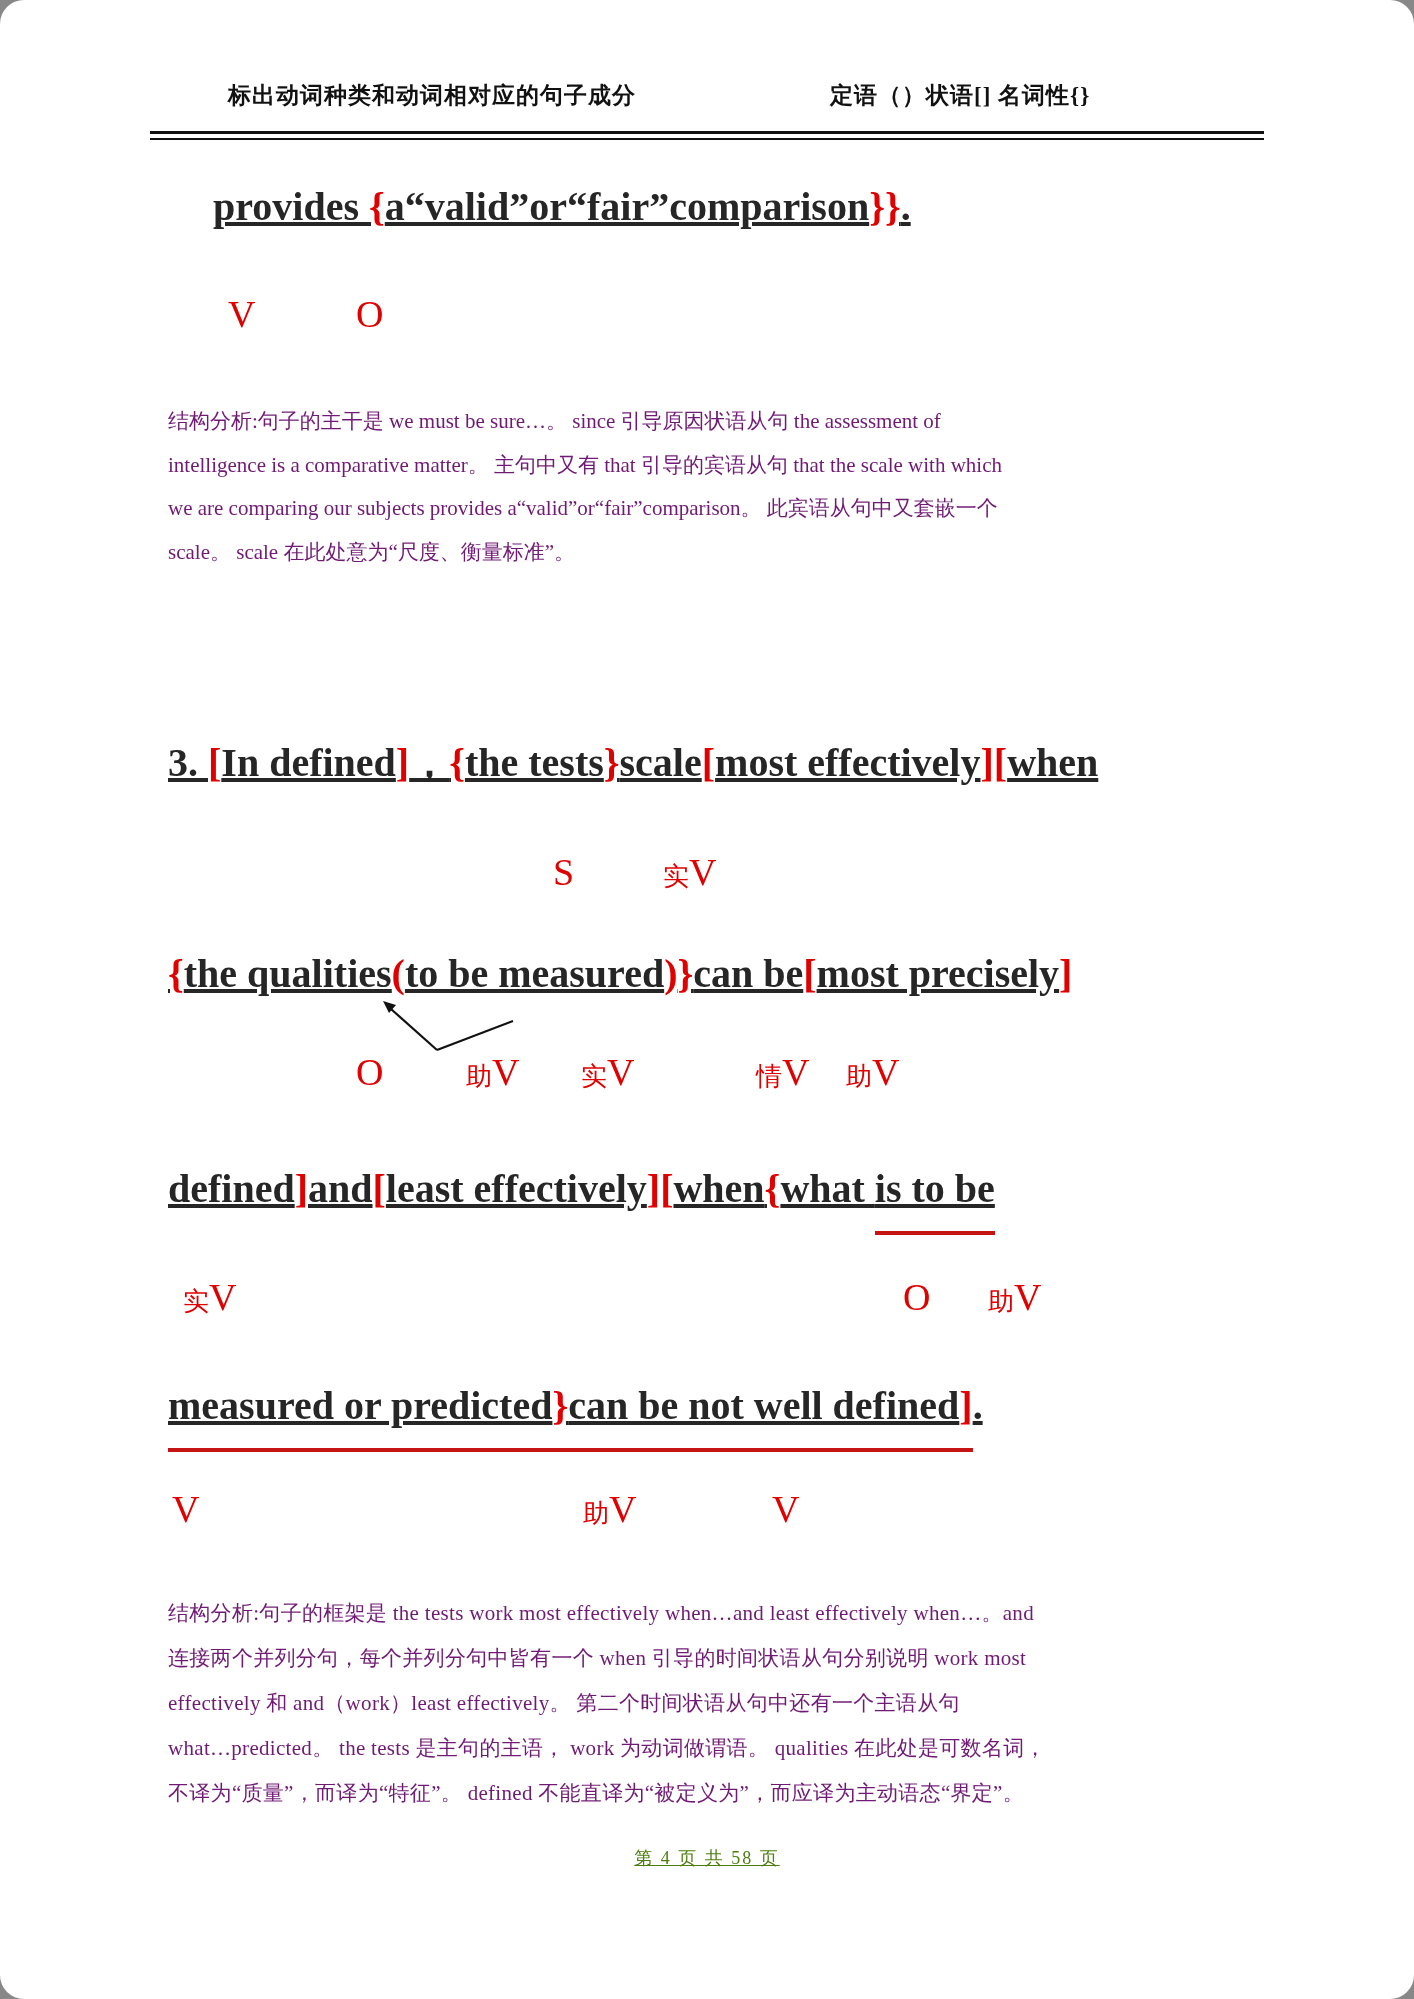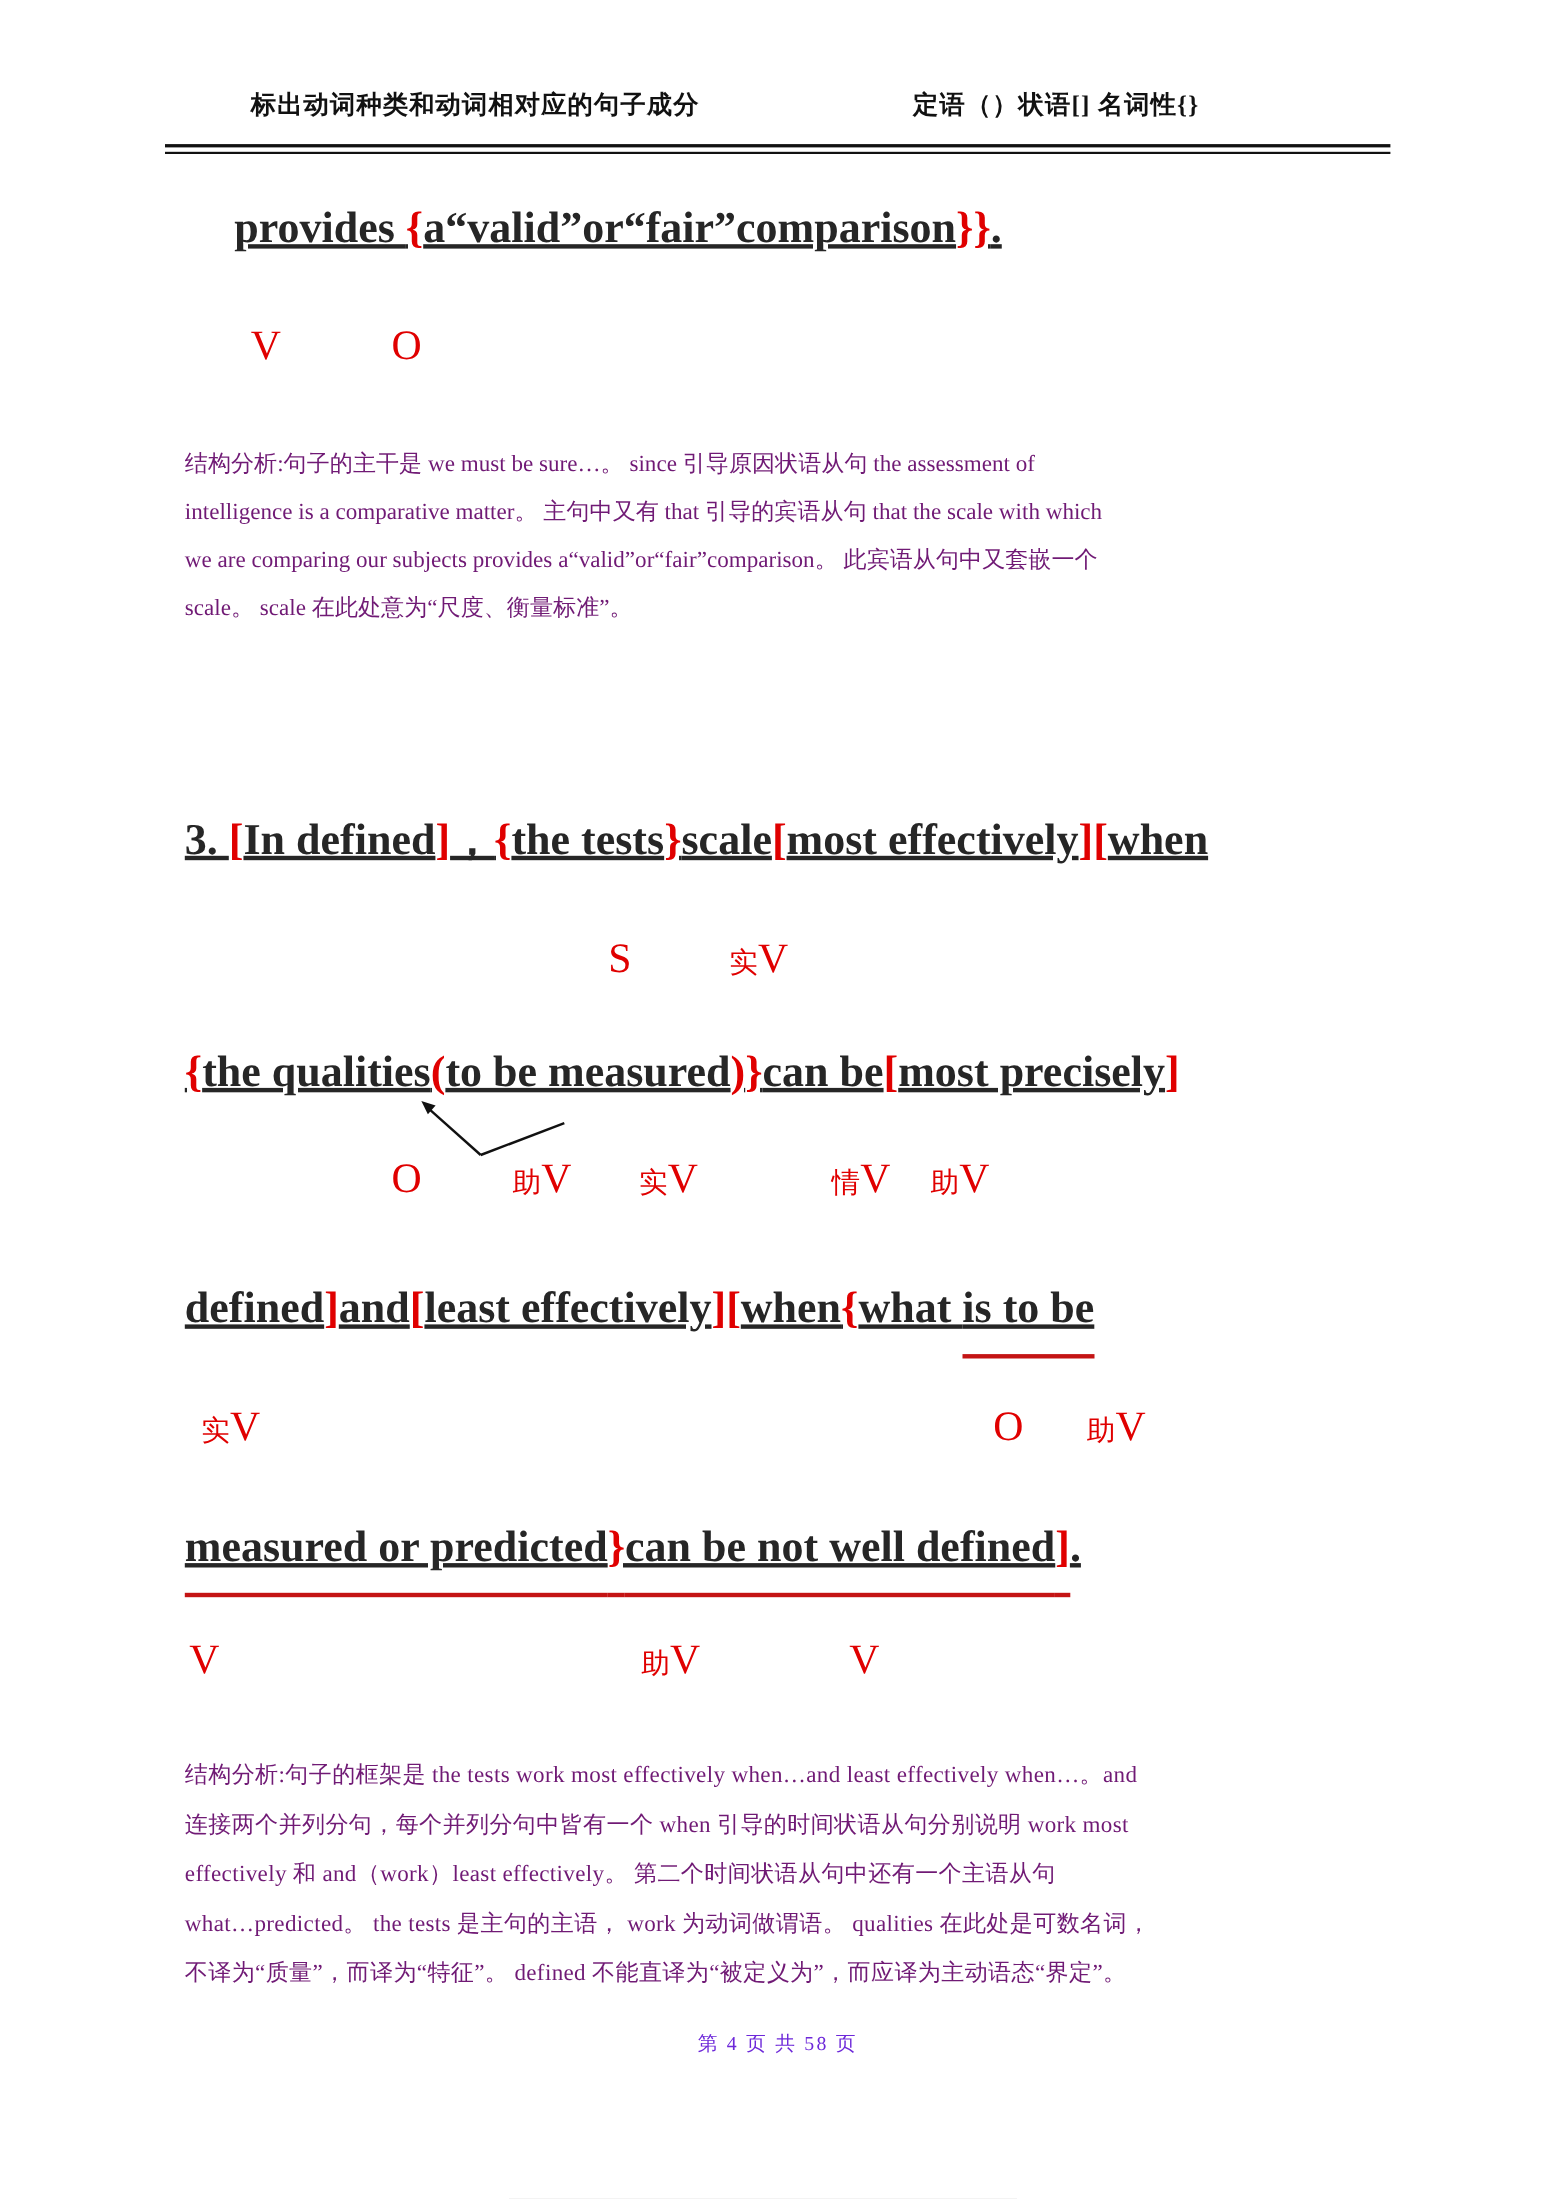--- a/index.html
+++ b/index.html
@@ -4,20 +4,21 @@
 <style>
   html,body{margin:0;padding:0;background:#888;}
   .page{
     position:relative;
     width:1414px;height:1999px;
     background:#ffffff;
     margin:0 auto;
     font-family:"Liberation Serif","DejaVu Serif",serif;
     color:#1f1f1f;
     overflow:hidden;
+    border-radius:24px;
   }
   .hdr{
     position:absolute;top:80px;
     font-size:23px;font-weight:bold;color:#111;
     white-space:nowrap;letter-spacing:1px;
   }
   .hdr-rule{
     position:absolute;top:131px;left:150px;width:1114px;height:4px;
     border-top:3.5px solid #111;border-bottom:2px solid #111;
   }
@@ -38,21 +39,21 @@
   .para{
     position:absolute;left:168px;
     font-size:21px;color:#701a75;white-space:nowrap;
   }
   .para .pl{display:block;}
   .para1 .pl{height:43.5px;line-height:43.5px;}
   .para2 .pl{height:45px;line-height:45px;letter-spacing:0.3px;}
   .arrows{position:absolute;left:355px;top:992px;}
   .footer{
     position:absolute;top:1846px;left:0;width:100%;
-    text-align:center;font-size:18px;color:#6d28d9;letter-spacing:2px;
+    text-align:center;font-size:18px;color:#4d7c0f;letter-spacing:2px;text-decoration:underline;
   }
 </style>
 </head>
 <body>
 
 <div class="page">
 
   <div class="hdr" style="left:228px">标出动词种类和动词相对应的句子成分</div>
   <div class="hdr" style="left:830px">定语（）状语[] 名词性{}</div>
   <div class="hdr-rule"></div>

